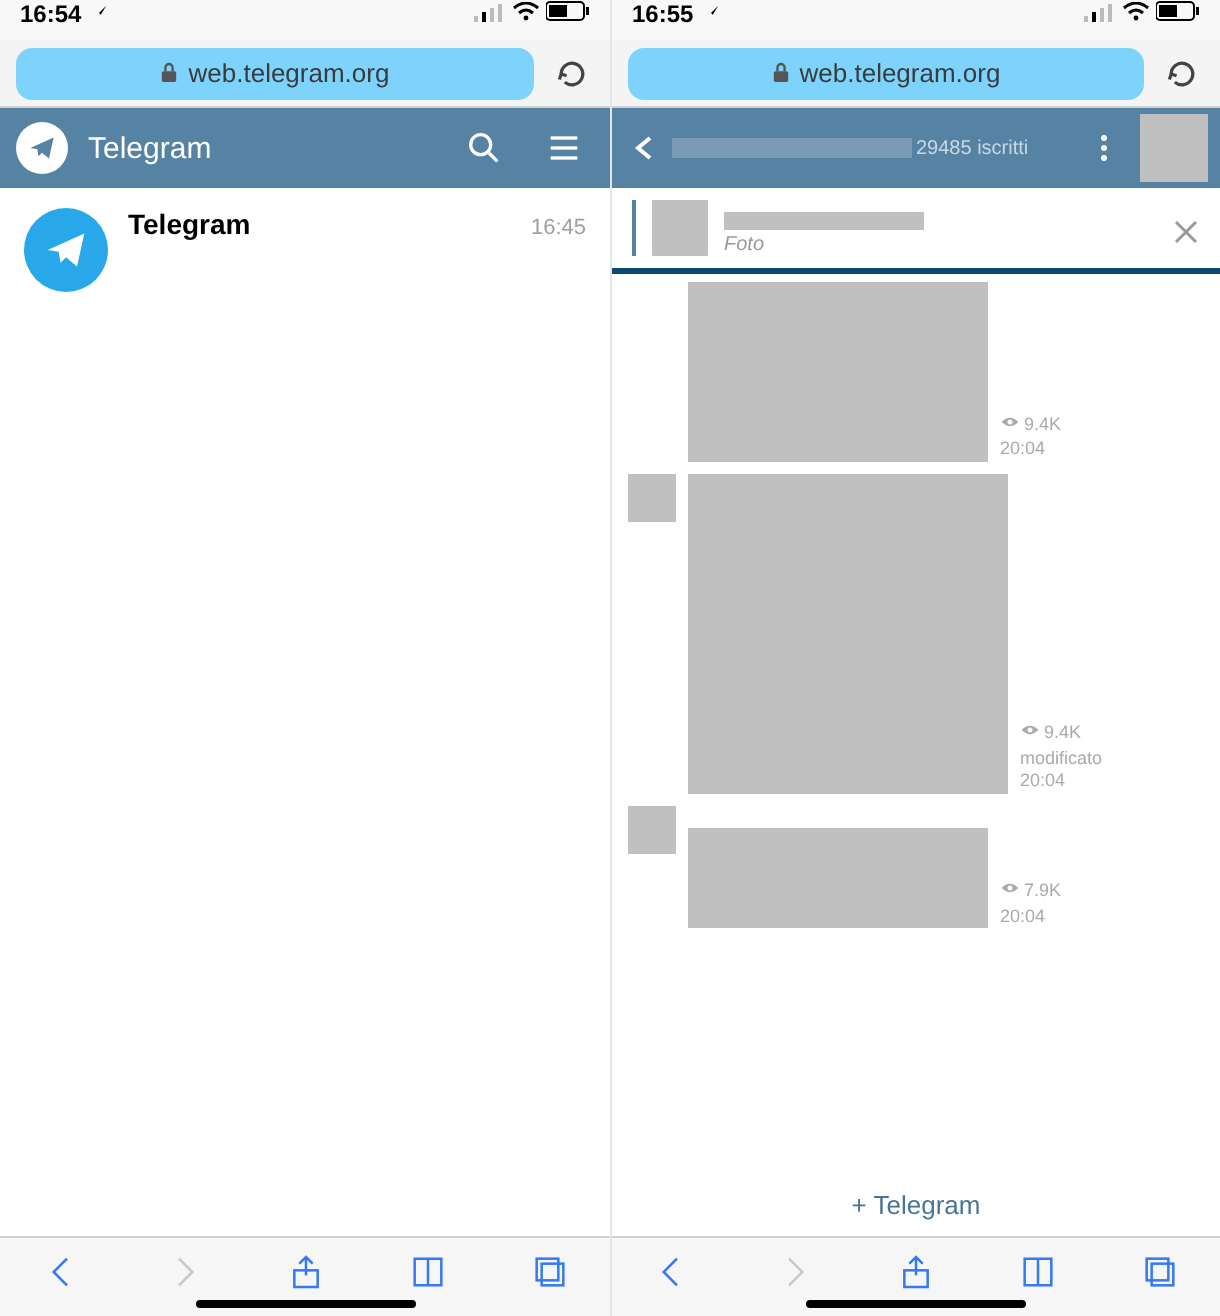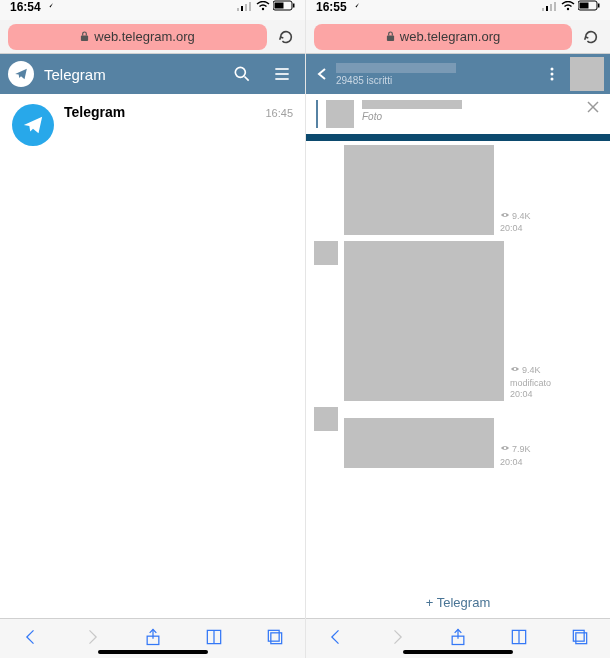--- a/index.html
+++ b/index.html
@@ -11,57 +11,57 @@
 .status-bar { height: 20px; display: flex; justify-content: space-between; align-items: flex-start; padding: 0 10px; font-size: 12px; font-weight: 600; background: #f8f8f8; }
 .status-left { display: flex; align-items: center; gap: 4px; }
 .status-right { display: flex; align-items: center; gap: 3px; }
 .loc-icon svg { width: 9px; height: 9px; }
 .sig svg { width: 16px; height: 10px; }
 .wifi svg { width: 14px; height: 10px; }
 .batt svg { width: 22px; height: 11px; }
 
 
 .url-bar { height: 34px; background: #f4f4f4; display: flex; align-items: center; padding: 0 8px; gap: 8px; border-bottom: 1px solid #d0d0d0; }
-.url-pill { flex: 1; height: 26px; background: #fca5a5; border-radius: 8px; display: flex; align-items: center; justify-content: center; gap: 5px; font-size: 13px; color: #3a3a3a; }
+.url-pill { flex: 1; height: 26px; background: #7dd3fc; border-radius: 8px; display: flex; align-items: center; justify-content: center; gap: 5px; font-size: 13px; color: #3a3a3a; }
 .lock-icon svg { width: 9px; height: 11px; display: block; }
 .reload { width: 22px; display: flex; justify-content: center; }
 .reload svg { width: 18px; height: 18px; }
 
 
 .tg-header { height: 40px; background: #5682a3; display: flex; align-items: center; padding: 0 8px; color: #fff; }
 .tg-header.list { gap: 10px; }
 .circle-icon { width: 26px; height: 26px; border-radius: 50%; background: #fff; display: flex; align-items: center; justify-content: center; }
 .circle-icon svg { width: 14px; height: 14px; }
 .tg-title { font-size: 15px; font-weight: 500; flex: 1; }
 .hdr-icon { width: 30px; display: flex; justify-content: center; }
 .hdr-icon svg { width: 20px; height: 20px; stroke: #fff; }
 
 .tg-header.chat { padding: 0 6px; }
 .back-arrow { width: 20px; display: flex; justify-content: center; }
 .back-arrow svg { width: 14px; height: 14px; stroke: #fff; }
-.chat-title-block { flex: 1; margin-left: 4px; display: flex; flex-direction: column; gap: 2px; }
+.chat-title-block { flex: 1; margin-left: 4px; display: flex; flex-direction: row; gap: 2px; }
 .chat-name-redacted { width: 120px; height: 10px; background: #7a9ab5; }
 .chat-sub { font-size: 10px; color: #c9d7e4; }
 .more-icon { width: 24px; display: flex; justify-content: center; }
 .more-icon svg { width: 16px; height: 16px; fill: #fff; }
 .avatar-sq { width: 34px; height: 34px; background: #c0c0c0; margin-left: 6px; }
 
 
 .chat-list-item { display: flex; padding: 10px 12px; gap: 10px; align-items: flex-start; }
 .avatar-circle { width: 42px; height: 42px; border-radius: 50%; background: #28a8ea; display: flex; align-items: center; justify-content: center; flex-shrink: 0; }
 .avatar-circle svg { width: 22px; height: 22px; fill: #fff; }
 .chat-item-body { flex: 1; min-width: 0; }
 .chat-item-top { display: flex; justify-content: space-between; align-items: baseline; }
 .chat-item-name { font-size: 14px; font-weight: 600; color: #000; }
 .chat-item-time { font-size: 11px; color: #a0a0a0; }
 .chat-item-preview { font-size: 13px; color: #8e8e8e; white-space: nowrap; overflow: hidden; text-overflow: ellipsis; }
 
 
 .chat-body { flex: 1; background: #fff; overflow: hidden; display: flex; flex-direction: column; }
-.pinned { display: flex; align-items: flex-start; padding: 6px 10px; gap: 8px; border-bottom: 7px solid #0c4a6e; font-style: italic; }
+.pinned { display: flex; align-items: flex-end; padding: 6px 10px; gap: 8px; border-bottom: 3px solid #0c4a6e; font-style: italic; }
 .pinned-bar { width: 2px; height: 28px; background: #5682a3; }
 .pinned-thumb { width: 28px; height: 28px; background: #c0c0c0; flex-shrink: 0; }
 .pinned-text { flex: 1; display: flex; flex-direction: column; gap: 2px; }
 .pinned-title-redacted { width: 100px; height: 9px; background: #c0c0c0; }
 .pinned-sub { font-size: 10px; color: #999; }
 .pinned-close svg { width: 14px; height: 14px; stroke: #999; }
 
 .messages { flex: 1; padding: 4px 8px; display: flex; flex-direction: column; gap: 6px; }
 .msg-row { display: flex; gap: 6px; align-items: flex-start; }
 .msg-avatar { width: 24px; height: 24px; background: #c0c0c0; flex-shrink: 0; }

